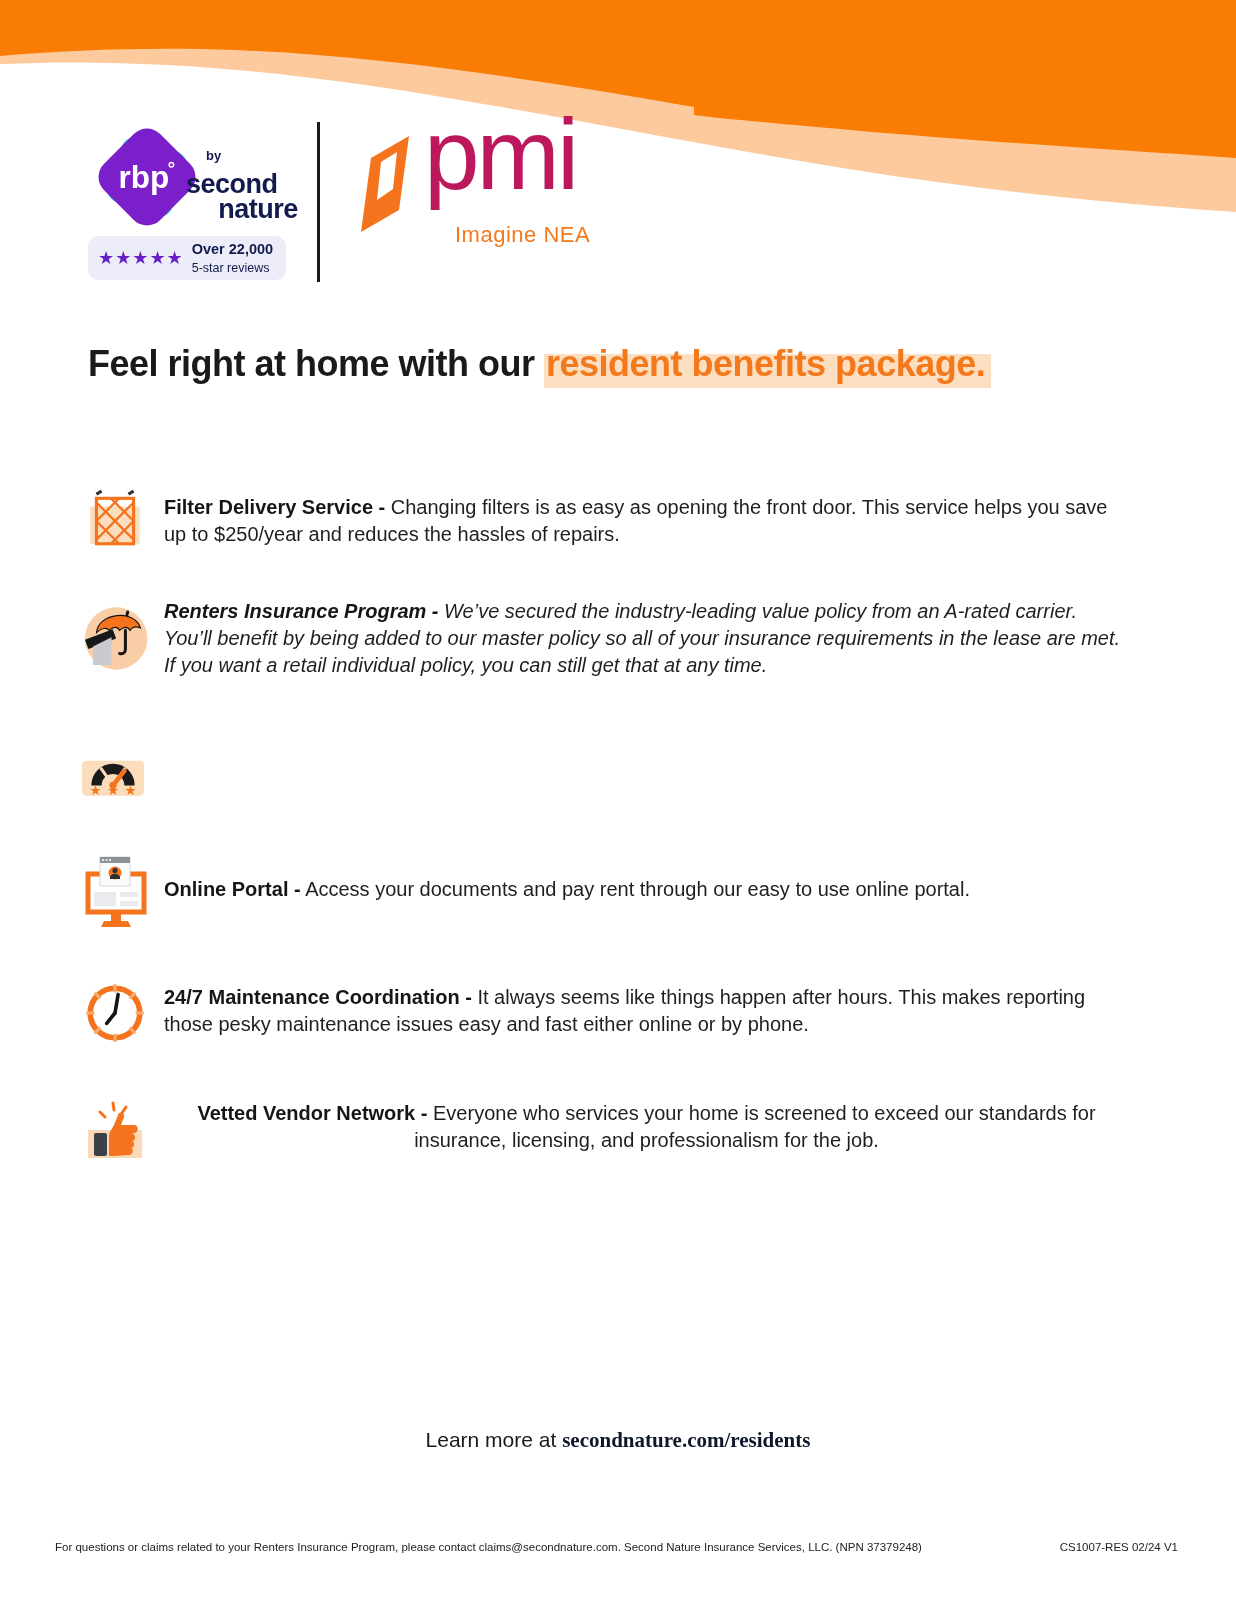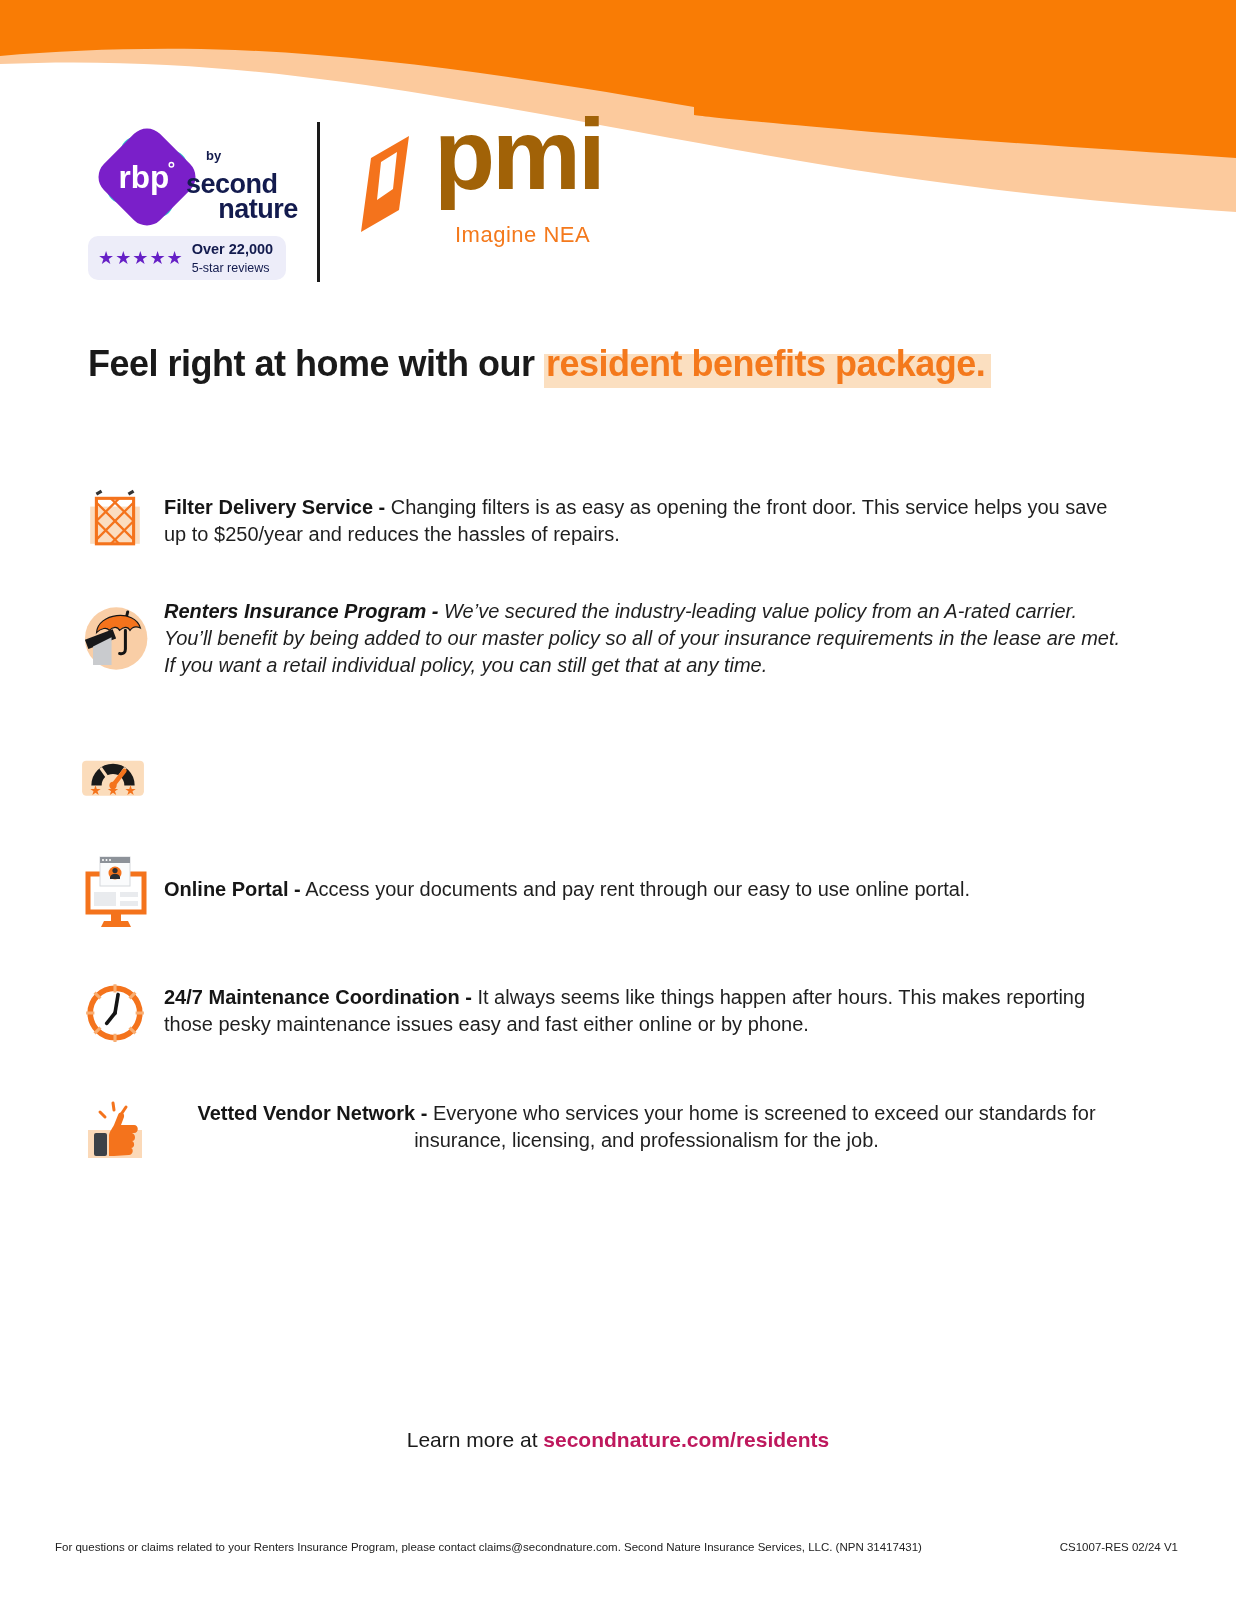--- a/index.html
+++ b/index.html
@@ -20,21 +20,21 @@
   .reviews-pill{
     position:absolute;left:88px;top:236px;width:198px;height:44px;
     background:#ededf9;border-radius:10px;display:flex;align-items:center;gap:8px;padding:0 10px;box-sizing:border-box;
   }
   .stars{color:#6620c6;font-size:18px;letter-spacing:1px;line-height:1;}
   .reviews-text{color:#131b4e;line-height:1.15;}
   .reviews-count{font-size:14.5px;font-weight:700;}
   .reviews-caption{font-size:12.5px;}
   .logo-divider{position:absolute;left:317px;top:122px;width:3px;height:160px;background:#1a1a1a;}
   .pmi-mark{position:absolute;left:356px;top:134px;width:62px;height:100px;}
-  .pmi-word{position:absolute;left:424px;top:104px;font-size:100px;font-weight:700;letter-spacing:-3px;color:#a16207;line-height:1;margin-left:10px;}
+  .pmi-word{position:absolute;left:424px;top:104px;font-size:100px;font-weight:400;letter-spacing:-3px;color:#be185d;line-height:1;}
   .pmi-tagline{position:absolute;left:455px;top:222px;font-size:22px;font-weight:500;color:#f4791c;letter-spacing:0.5px;}
 
   
   .headline{position:absolute;left:88px;top:343px;width:1080px;font-size:36px;font-weight:700;letter-spacing:-0.5px;color:#1a1a1a;}
   .headline-highlight{
     color:#f4791c;
     background-image:linear-gradient(to bottom, transparent 24%, #fbdfc0 24%, #fbdfc0 100%);
     padding:0 6px 4px 2px;
   }
 
@@ -51,21 +51,21 @@
   .t3{top:744px;}
   .i4{left:84px;top:852px;width:64px;height:84px;}
   .t4{top:876px;}
   .i5{left:82px;top:980px;width:66px;height:66px;}
   .t5{top:984px;}
   .i6{left:86px;top:1092px;width:58px;height:70px;}
   .t6{top:1100px;text-align:center;}
 
   
   .learn-more{position:absolute;top:1428px;left:0;width:100%;text-align:center;font-size:21px;color:#1a1a1a;}
-  .learn-more-link{color:#be185d;font-weight:700;}
+  .learn-more-link{color:#0f172a;font-weight:700;font-family:Liberation Serif, serif;}
   .legal{position:absolute;left:55px;top:1541px;font-size:11.5px;color:#222;}
   .doc-code{position:absolute;right:58px;top:1541px;font-size:11.5px;color:#222;}
 </style>
 </head>
 <body>
 
 <div class="page">
 
   <svg class="wave" viewBox="0 0 1236 230" preserveAspectRatio="none">
     <path d="M0,0 H1236 V212 C1080,202 940,184 830,166 C690,143 560,116 430,95 C300,74 160,57 0,64 Z" fill="#fcca9d"></path>
@@ -191,16 +191,16 @@
   <div class="benefit-text t6">
     <span class="benefit-title">Vetted Vendor Network -</span>
     <span>Everyone who services your home is screened to exceed our standards for insurance, licensing, and professionalism for the job.</span>
   </div>
 
   <div class="learn-more">
     <span>Learn more at</span>
     <span class="learn-more-link">secondnature.com/residents</span>
   </div>
 
-  <div class="legal">For questions or claims related to your Renters Insurance Program, please contact claims@secondnature.com. Second Nature Insurance Services, LLC. (NPN 31417431)</div>
+  <div class="legal">For questions or claims related to your Renters Insurance Program, please contact claims@secondnature.com. Second Nature Insurance Services, LLC. (NPN 37379248)</div>
   <div class="doc-code">CS1007-RES 02/24 V1</div>
 
 </div>
 
 </body></html>

